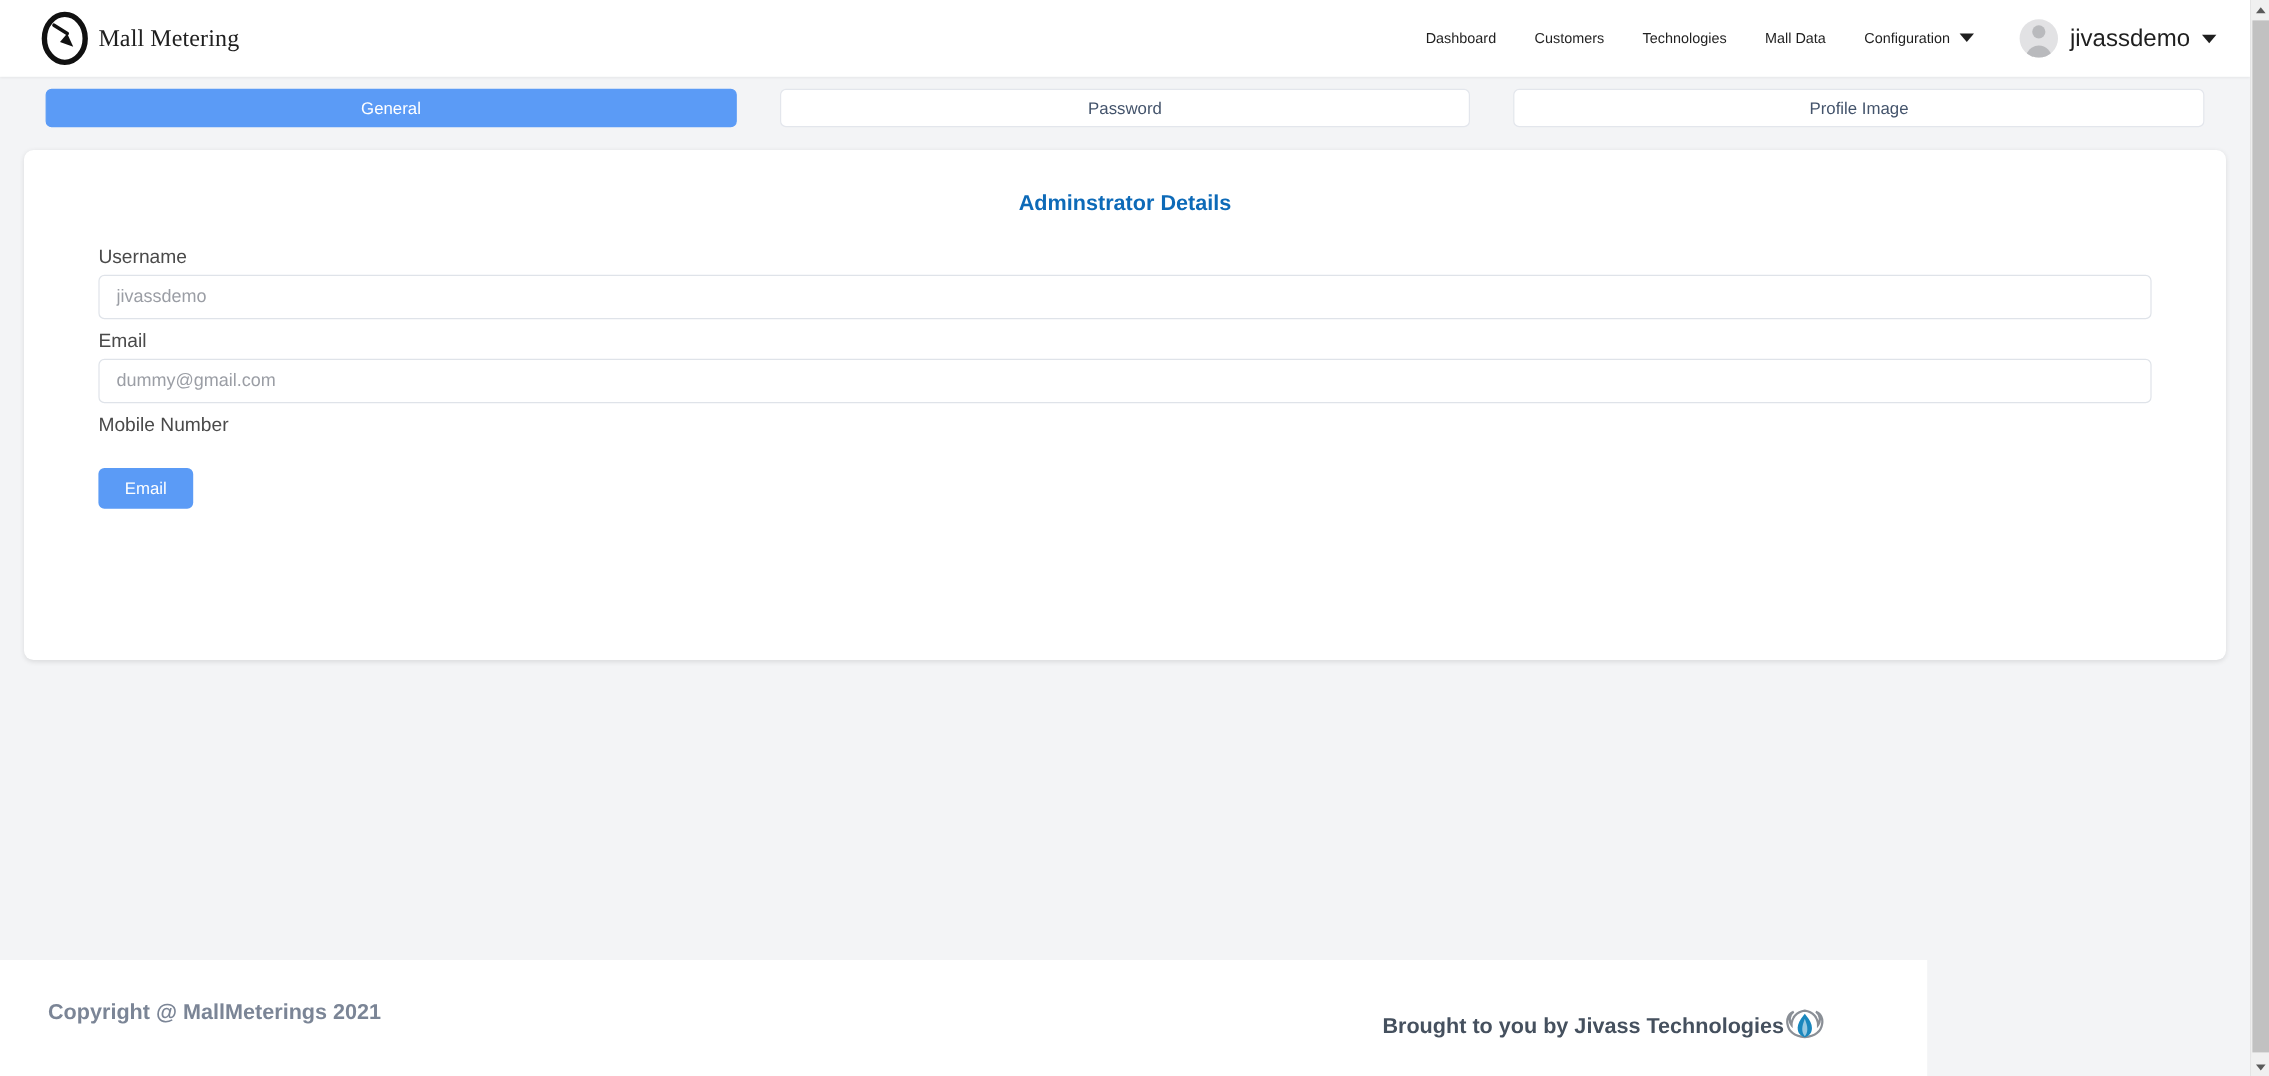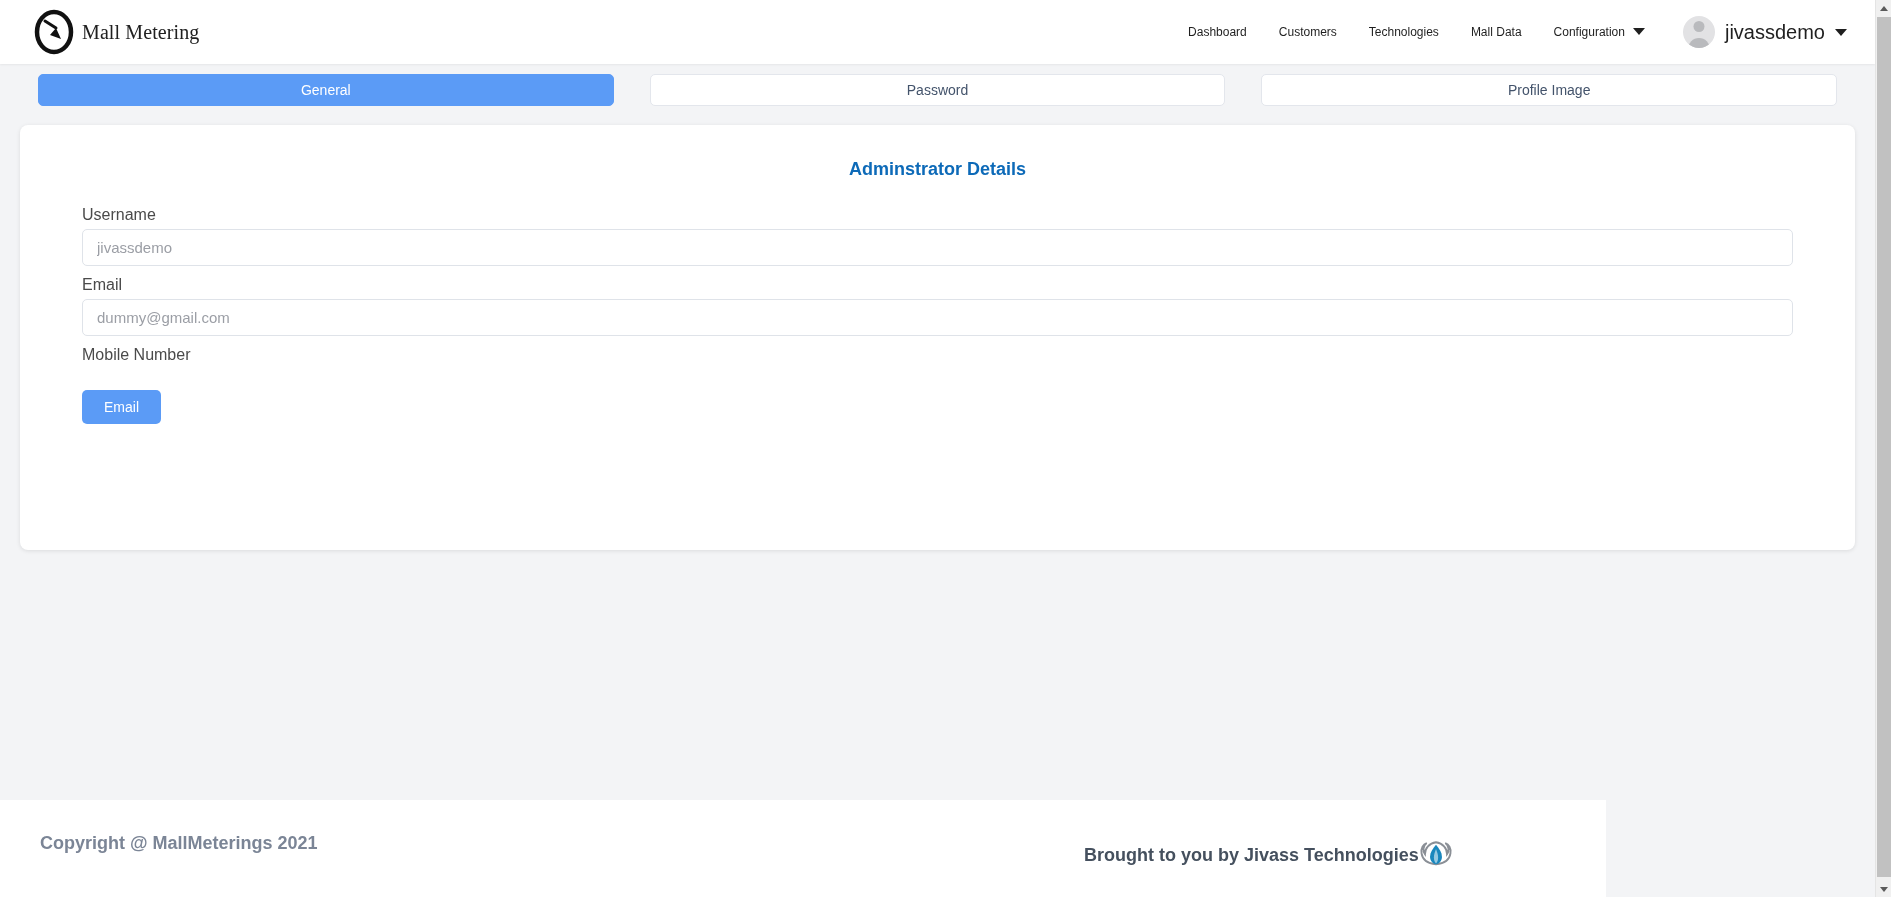--- a/index.html
+++ b/index.html
@@ -228,21 +228,21 @@
     position: absolute;
     left: 40px;
     top: 33px;
     font-size: 18px;
     font-weight: bold;
     color: #7b8596;
     white-space: nowrap;
   }
   .footer-credit {
     position: absolute;
-    left: 1084px;
+    left: 1152px;
     top: 38px;
     display: flex;
     align-items: center;
     gap: 0;
   }
   .footer-credit-text {
     font-size: 18px;
     font-weight: bold;
     color: #45505e;
     white-space: nowrap;

